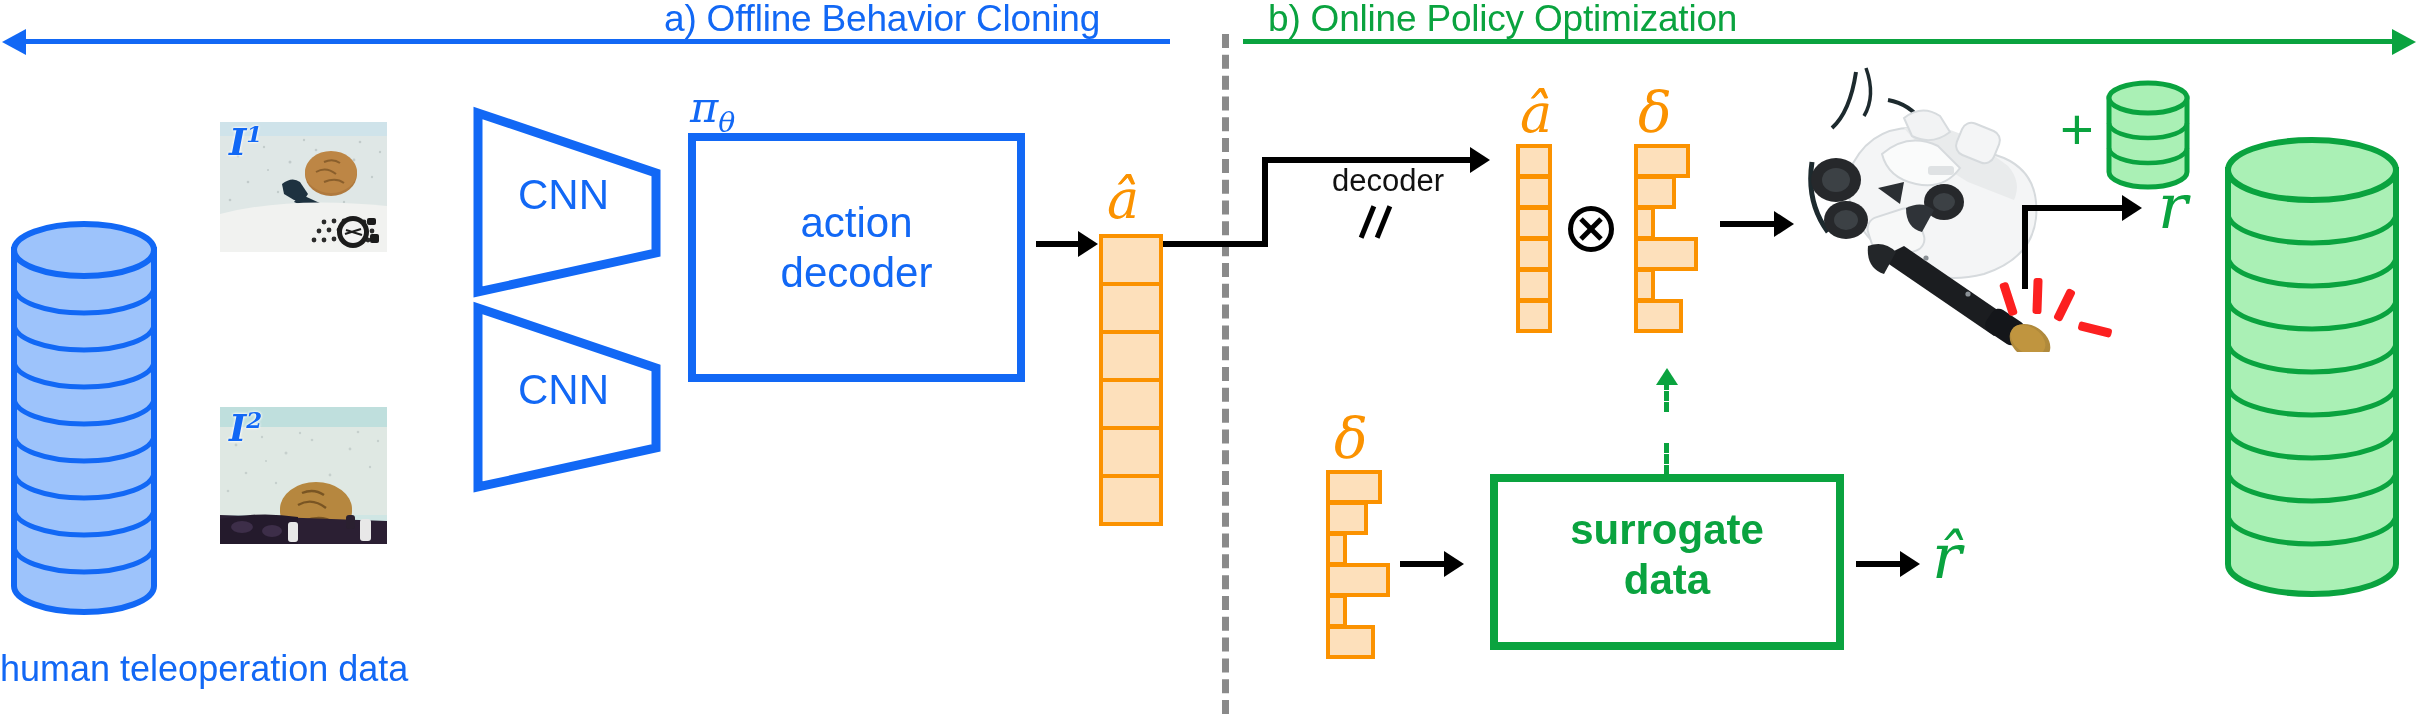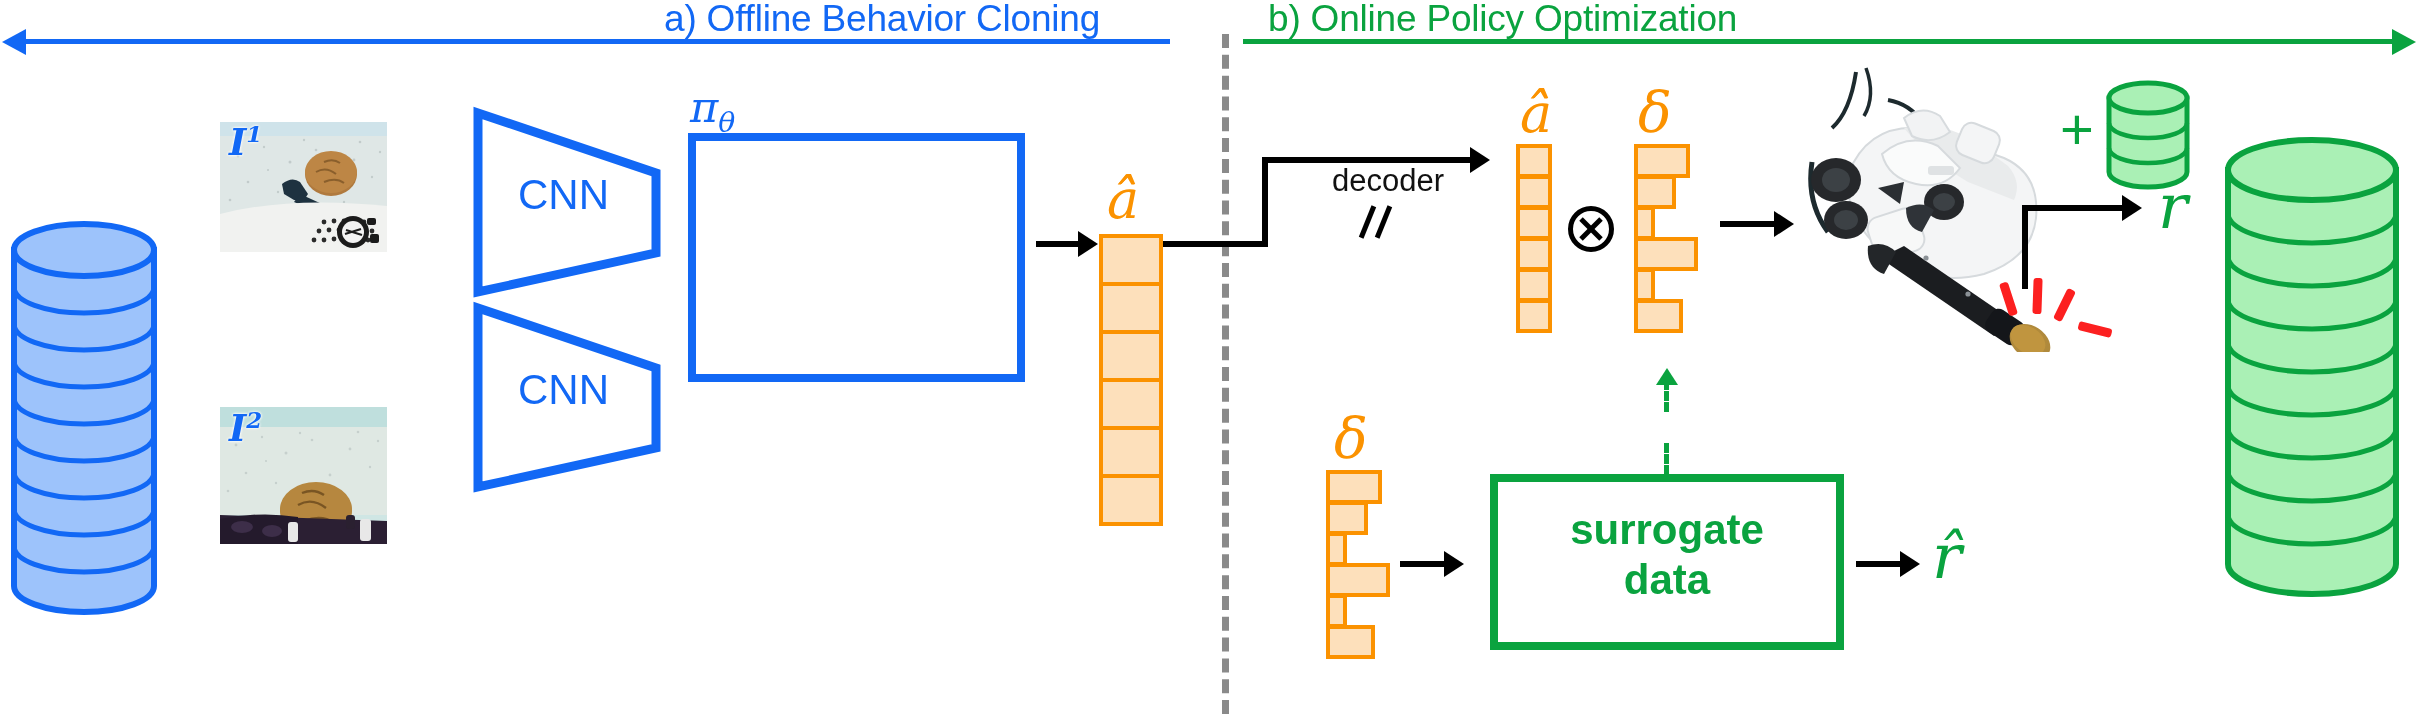--- a/index.html
+++ b/index.html
@@ -93,20 +93,21 @@
       <path d="M6 69 A70 26 0 0 0 146 69" fill="none" stroke="#1268f5" stroke-width="5"></path>
       <path d="M6 106 A70 26 0 0 0 146 106" fill="none" stroke="#1268f5" stroke-width="5"></path>
       <path d="M6 143 A70 26 0 0 0 146 143" fill="none" stroke="#1268f5" stroke-width="5"></path>
       <path d="M6 180 A70 26 0 0 0 146 180" fill="none" stroke="#1268f5" stroke-width="5"></path>
       <path d="M6 217 A70 26 0 0 0 146 217" fill="none" stroke="#1268f5" stroke-width="5"></path>
       <path d="M6 254 A70 26 0 0 0 146 254" fill="none" stroke="#1268f5" stroke-width="5"></path>
       <path d="M6 291 A70 26 0 0 0 146 291" fill="none" stroke="#1268f5" stroke-width="5"></path>
       <path d="M6 328 A70 26 0 0 0 146 328" fill="none" stroke="#1268f5" stroke-width="5"></path>
     </svg>
   </div>
+  <div class="abs bottom-cap blue" style="left:0px;top:648px;width:330px;text-align:center;">human teleoperation data</div>
 
   <div class="abs imgframe" style="left:220px;top:122px;width:167px;height:130px;">
     <svg width="167" height="130" viewBox="0 0 167 130" style="display:block">
       <rect x="0" y="0" width="167" height="130" fill="#cfe2e8"></rect>
       <rect x="0" y="0" width="167" height="92" fill="#dfe7e6"></rect>
       <rect x="0" y="0" width="167" height="14" fill="#cfe3ea"></rect>
       <g opacity="0.35" fill="#8d9a9b">
         <circle cx="18" cy="34" r="1.4"></circle>
           <circle cx="44" cy="25" r="1.2"></circle>
           <circle cx="70" cy="40" r="1.5"></circle>
@@ -204,20 +205,24 @@
 
   <div class="abs" style="left:470px;top:300px;">
     <svg width="200" height="195" viewBox="0 0 200 195">
       <path d="M8 8 L186 68 L186 148 L8 187 Z" fill="#fff" stroke="#1268f5" stroke-width="9" stroke-linejoin="miter"></path>
     </svg>
     <div class="cnn-label" style="left:48px;top:66px;">CNN</div>
   </div>
 
   <div class="abs sym" style="left:690px;top:82px;font-size:43px;color:#1268f5;">π<sub style="font-size:.66em;">θ</sub></div>
   <div class="abs" style="left:688px;top:133px;width:337px;height:249px;border:8px solid #1268f5;box-sizing:border-box;background:#fff;"></div>
+  <div class="boxlabel blue" style="left:688px;top:198px;width:337px;font-size:42px;">
+    <span>action</span><br>
+    <span>decoder</span>
+  </div>
 
   <div class="ln" style="left:1036px;top:241px;width:50px;height:6px;"></div>
   <div class="ahead-r" style="left:1078px;top:231px;"></div>
 
   <div class="abs sym sym-orange" style="left:1107px;top:168px;font-size:54px;">â̂</div>
   <div class="vec" style="left:1099px;top:234px;">
     <div class="cell" style="left:0;top:0px;width:64px;height:52px;"></div>
     <div class="cell" style="left:0;top:48px;width:64px;height:52px;"></div>
     <div class="cell" style="left:0;top:96px;width:64px;height:52px;"></div>
     <div class="cell" style="left:0;top:144px;width:64px;height:52px;"></div>

